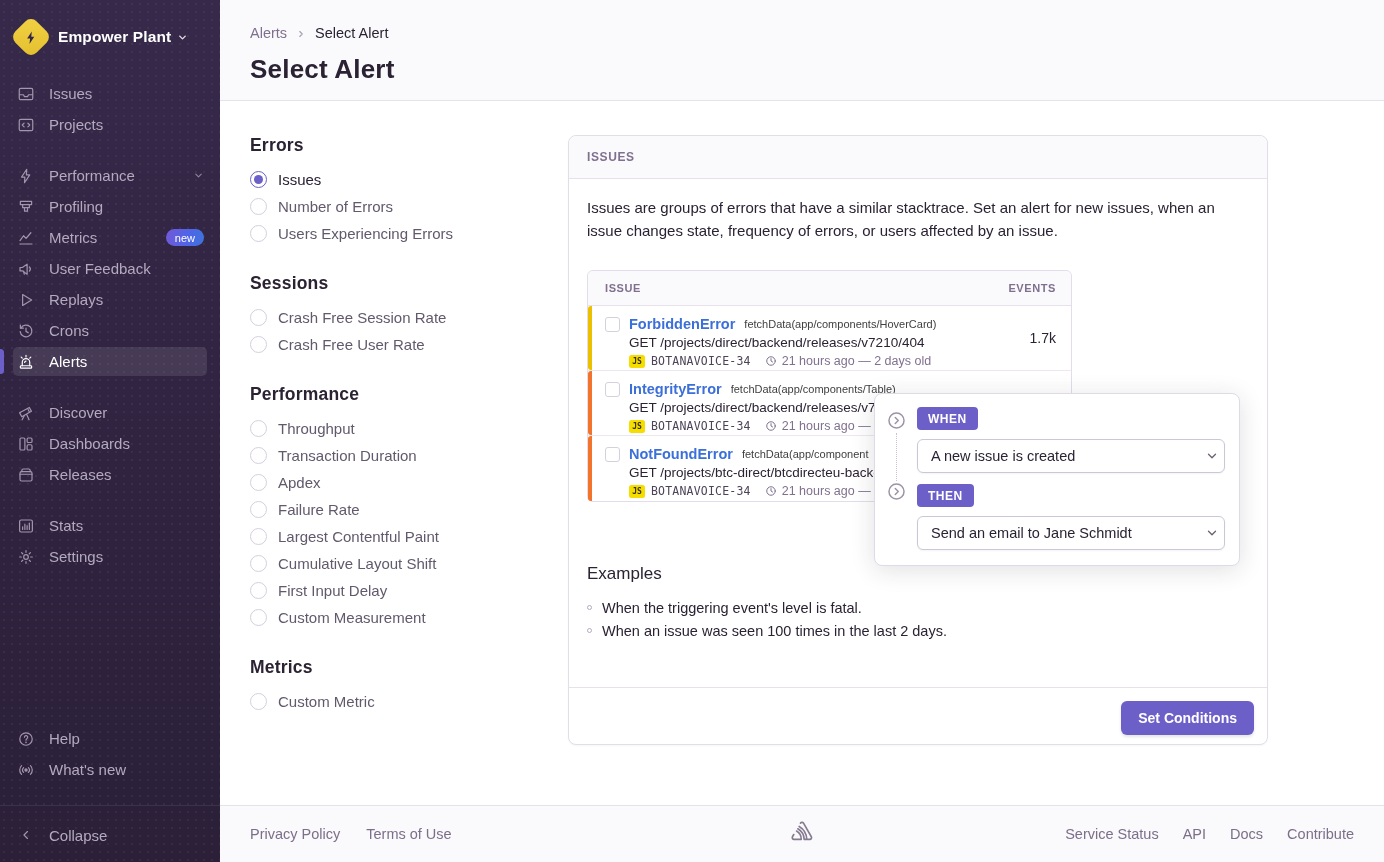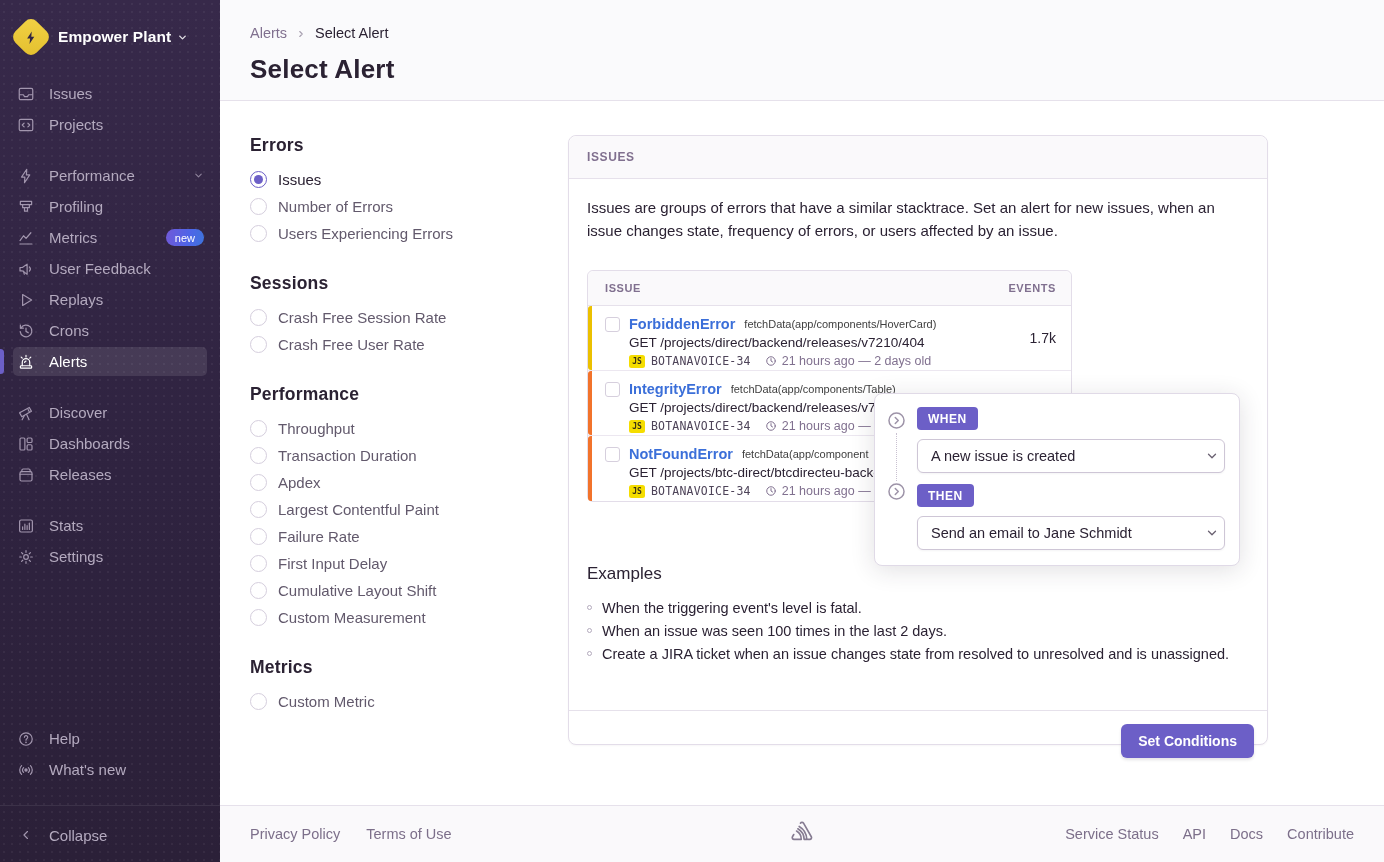--- a/index.html
+++ b/index.html
@@ -375,33 +375,33 @@
         <div class="al-option">
           <span class="radio"></span>
           <span class="al-label">Transaction Duration</span>
         </div>
         <div class="al-option">
           <span class="radio"></span>
           <span class="al-label">Apdex</span>
         </div>
         <div class="al-option">
           <span class="radio"></span>
+          <span class="al-label">Failure Rate</span>
+        </div>
+        <div class="al-option">
+          <span class="radio"></span>
           <span class="al-label">Largest Contentful Paint</span>
         </div>
         <div class="al-option">
           <span class="radio"></span>
-          <span class="al-label">Failure Rate</span>
+          <span class="al-label">Cumulative Layout Shift</span>
         </div>
         <div class="al-option">
           <span class="radio"></span>
           <span class="al-label">First Input Delay</span>
-        </div>
-        <div class="al-option">
-          <span class="radio"></span>
-          <span class="al-label">Cumulative Layout Shift</span>
         </div>
         <div class="al-option">
           <span class="radio"></span>
           <span class="al-label">Custom Measurement</span>
         </div>
       </div>
       <div class="al-section">
         <div class="al-heading">Metrics</div>
         <div class="al-option">
           <span class="radio"></span>
@@ -491,24 +491,20 @@
         <div class="examples">
           <div class="ex-heading">Examples</div>
           <div class="ex-item">
             <span class="ex-bullet"></span>
             <span>When the triggering event's level is fatal.</span>
           </div>
           <div class="ex-item">
             <span class="ex-bullet"></span>
             <span>When an issue was seen 100 times in the last 2 days.</span>
           </div>
-          <div class="ex-item">
-            <span class="ex-bullet"></span>
-            <span>Create a JIRA ticket when an issue changes state from resolved to unresolved and is unassigned.</span>
-          </div>
         </div>
       </div>
 
       <div class="panel-footer">
         <button class="btn-primary">Set Conditions</button>
       </div>
     </div>
 
   </div>
 

